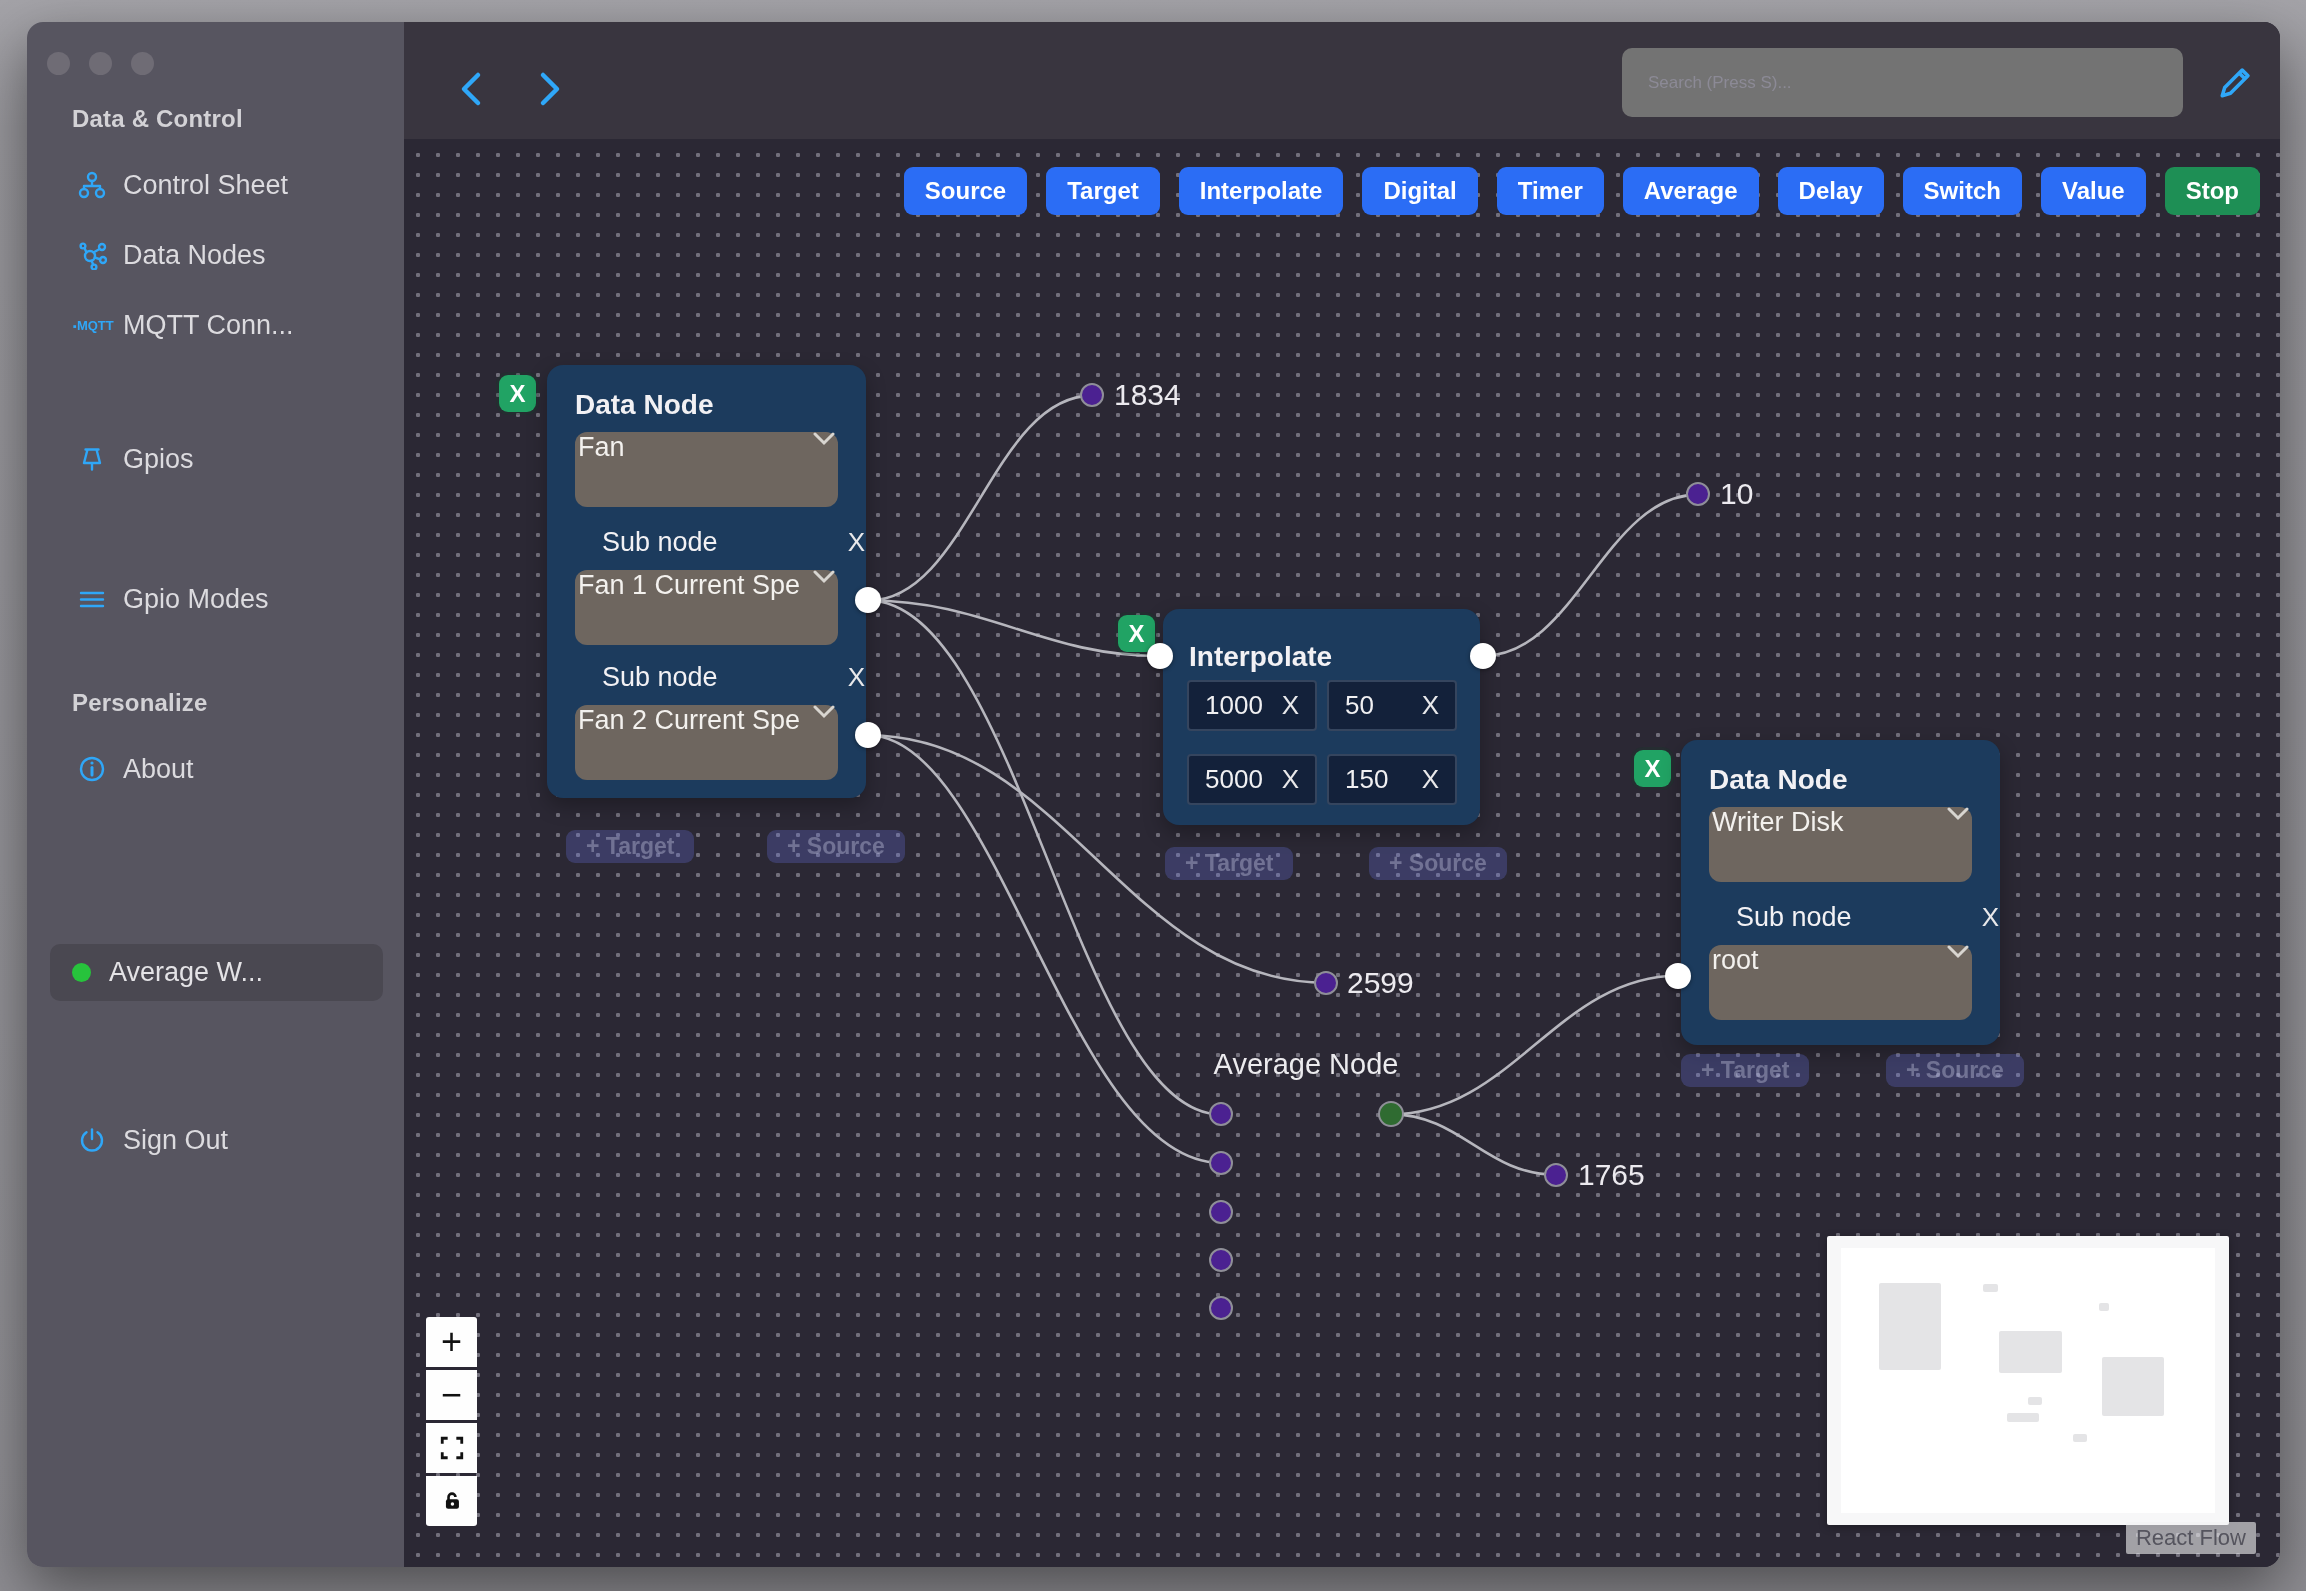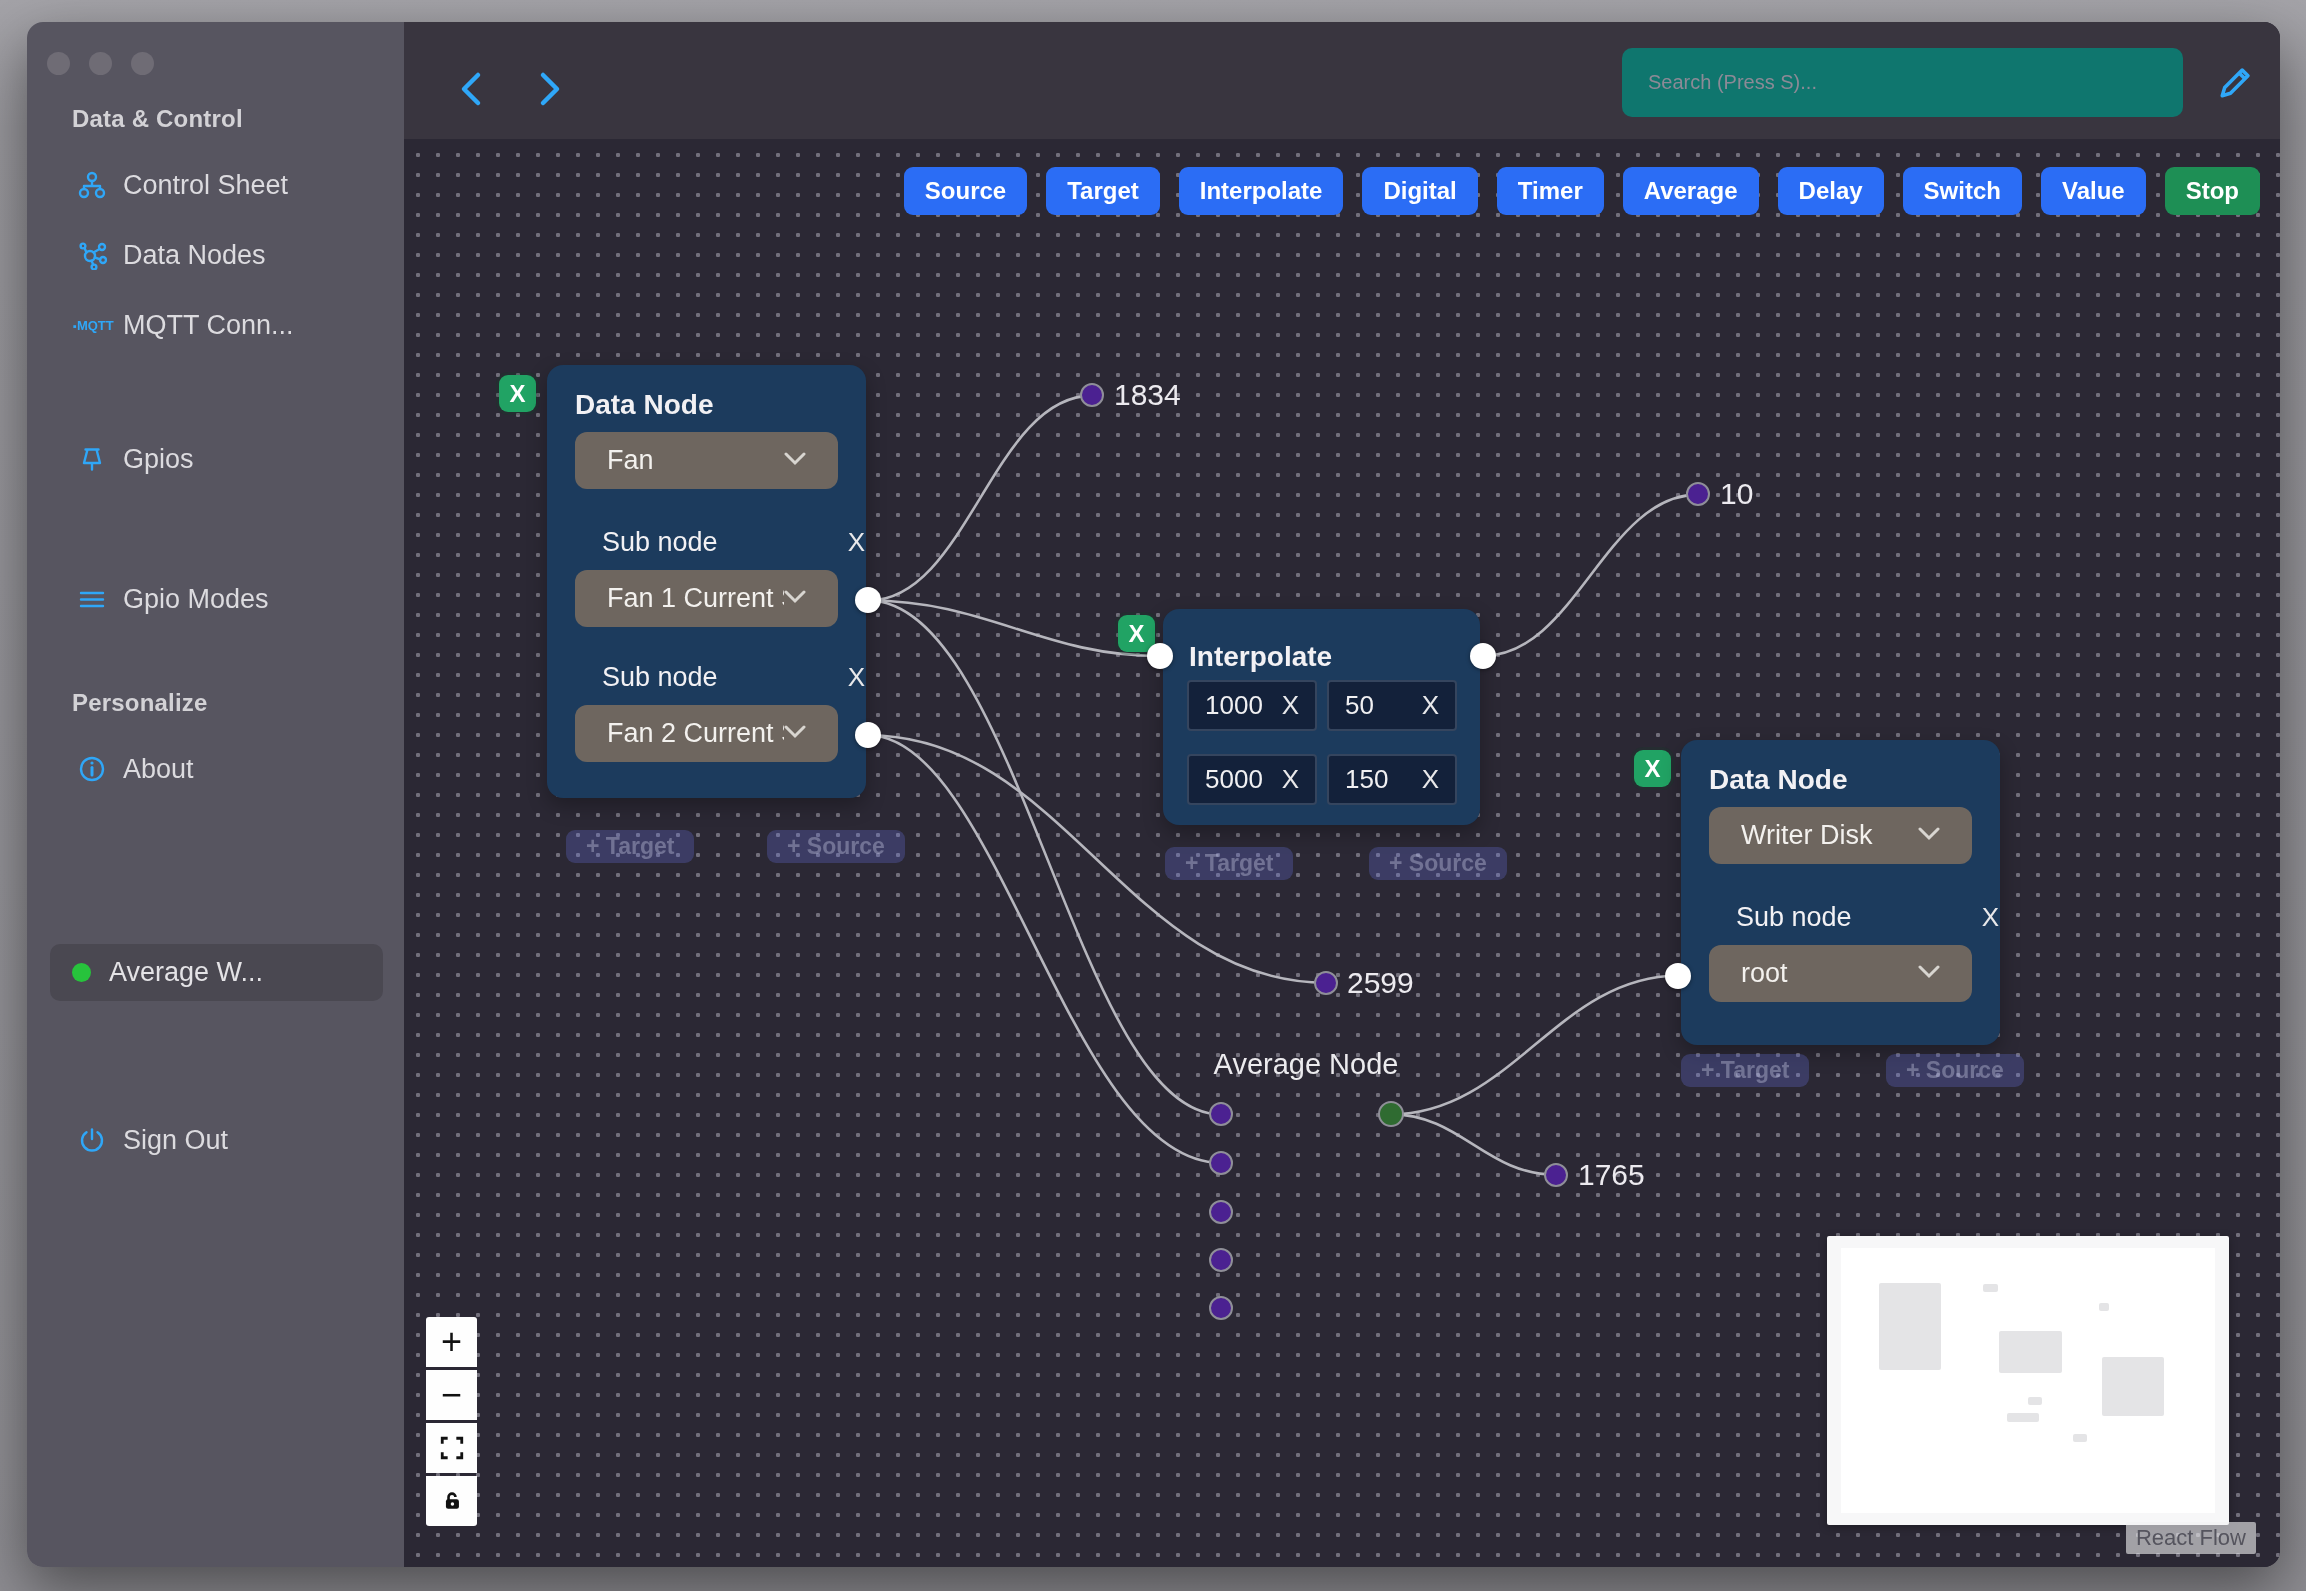--- a/index.html
+++ b/index.html
@@ -25,40 +25,40 @@
   .mqtt-glyph { position:absolute; left:-4px; top:8px; font-size:13px; font-weight:700; color:#2fa7f8; white-space:nowrap; letter-spacing:0; }
   .workflow-pill { position:absolute; left:23px; right:21px; top:922px; height:57px; background:#4a4851; border-radius:10px;
      display:flex; align-items:center; gap:18px; padding:0 0 0 22px; cursor:pointer; }
   .green-dot { width:19px; height:19px; border-radius:50%; background:#27c33c; flex:none; }
   .workflow-pill .lbl { font-size:27px; color:#e4e3e6; }
   svg.sicon { stroke:#2fa7f8; fill:none; stroke-width:2.4; stroke-linecap:round; stroke-linejoin:round; }
   
   .main { position:relative; width:1876px; height:100%; background:#2b2834; }
   .topbar { position:absolute; left:0; top:0; width:100%; height:117px; background:#39353f; }
   .navbtn { position:absolute; top:44px; width:46px; height:46px; display:flex; align-items:center; justify-content:center; cursor:pointer; }
-  .search { position:absolute; left:1218px; top:26px; width:561px; height:69px; background:#0f766e; border:none; outline:none;
-     border-radius:10px; padding:0 26px; font-size:20px; color:#d9d8dd; font-family:"Liberation Sans",sans-serif; }
+  .search { position:absolute; left:1218px; top:26px; width:561px; height:69px; background:#737373; border:none; outline:none;
+     border-radius:10px; padding:0 26px; font-size:17px; color:#d9d8dd; font-family:"Liberation Sans",sans-serif; }
   .search::placeholder { color:#8c8a96; }
   .pencil { position:absolute; left:1806px; top:34px; width:51px; height:51px; display:flex; align-items:center; justify-content:center; cursor:pointer; }
   
   .canvas { position:absolute; left:0; top:117px; width:1876px; height:1429px; background:#2b2834;
     background-image:radial-gradient(circle, rgba(212,210,222,.42) 2px, transparent 2.4px);
     background-size:20px 20px; background-position:4px 6px; }
   svg.edges { position:absolute; left:0; top:0; width:1876px; height:1429px; }
   svg.edges path { stroke:#b6b6bd; stroke-width:2.6; fill:none; }
   
   .tool-row { position:absolute; top:28px; right:20px; display:flex; gap:19px; }
   .tbtn { height:48px; padding:0 21px; border-radius:9px; background:#2b6df5; color:#fff; font-size:24px; font-weight:600;
     display:flex; align-items:center; justify-content:center; border:none; cursor:pointer; font-family:Liberation Sans, sans-serif; }
   .tbtn.green { background:#1e8f55; }
   
   .node { position:absolute; background:#1c3b5d; border-radius:16px; box-shadow:0 8px 20px rgba(0,0,0,.28); cursor:grab; }
   .node .ntitle { position:absolute; left:28px; font-size:28px; font-weight:600; color:#f2f1f4; }
-  .nsel { position:absolute; left:28px; width:263px; height:57px; background:#6e665f; border-radius:12px;
-    display:flex; align-items:center; padding:0 32px; cursor:pointer; }
+  .nsel { position:absolute; left:28px; width:263px; height:75px; background:#6e665f; border-radius:12px;
+    display:flex; align-items:flex-start; padding:0 3px; cursor:pointer; }
   .nsel .val { font-size:27px; color:#f3f1ee; white-space:nowrap; overflow:hidden; flex:1; }
   .nrow { position:absolute; left:24px; width:263px; display:flex; justify-content:space-between; align-items:center;margin-left:31px; }
   .nrow .sl { font-size:27px; color:#f2f1f4; }
   .xbtn { font-size:26px; color:#e8e8ea; cursor:pointer; font-weight:500; }
   .del-badge { position:absolute; width:37px; height:37px; background:#21a364; border-radius:9px; color:#fff;
     font-size:24px; font-weight:700; display:flex; align-items:center; justify-content:center; cursor:pointer;
     box-shadow:0 0 0 3px rgba(20,60,40,.25); }
   .ibox { position:absolute; width:130px; height:51px; background:#13213a; border:2px solid #35455e; border-radius:4px;
     display:flex; align-items:center; justify-content:space-between; padding:0 16px; }
   .ibox .val { font-size:26px; color:#f0f0f2; }

